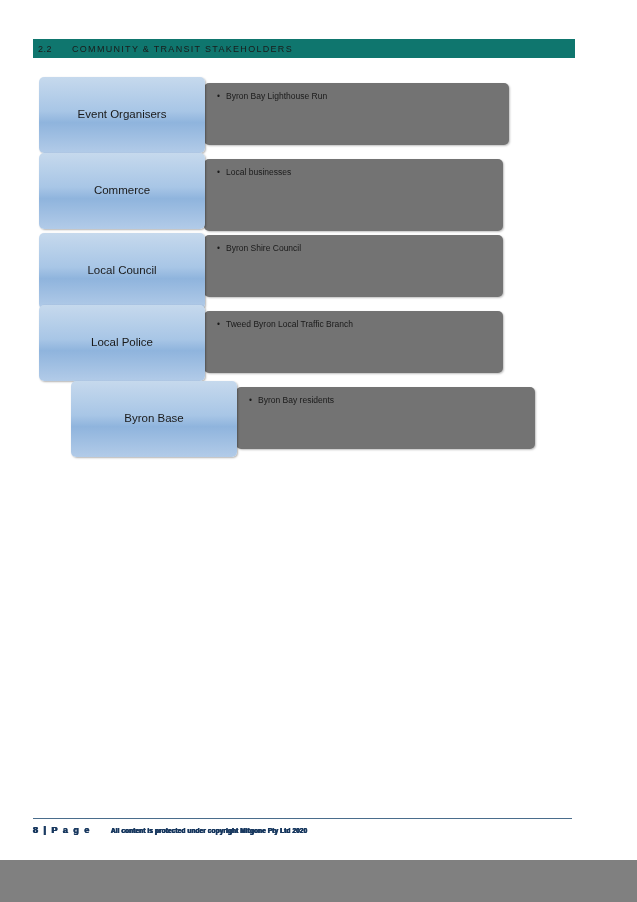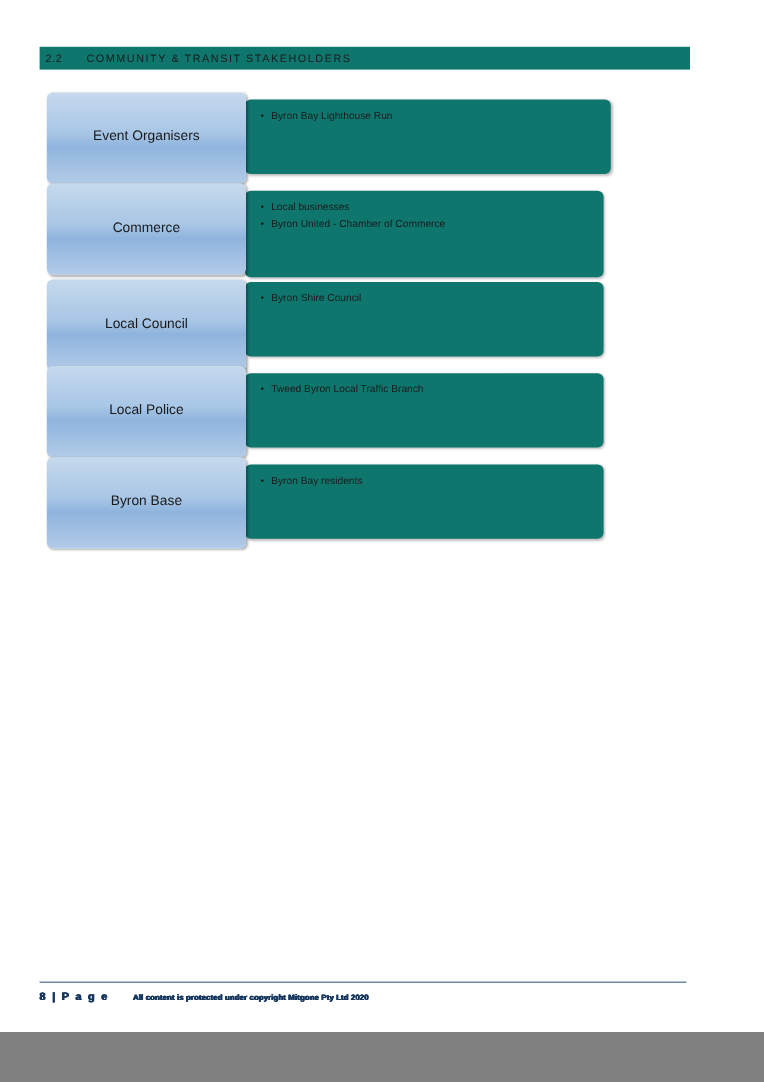--- a/index.html
+++ b/index.html
@@ -50,21 +50,21 @@
     width: 470px;
   }
   .row {
     position: relative;
     margin-bottom: 0;
   }
   .right-box {
     position: absolute;
     left: 165px;
     top: 0;
-    background: #0f766e;
+    background: #737373;
     border-radius: 5px;
     box-shadow: 1px 1px 2px rgba(0,0,0,0.25);
     box-sizing: border-box;
     padding: 6px 10px 6px 22px;
   }
   .left-box {
     position: absolute;
     left: 0;
     top: 0;
     width: 166px;
@@ -143,21 +143,20 @@
         <div class="bullet-line">Byron Bay Lighthouse Run</div>
       </div>
       <div class="left-box" style="top:0; height:76px;">
         <span class="left-label">Event Organisers</span>
       </div>
     </div>
 
     <div class="row" style="height:76px;">
       <div class="right-box" style="top:6px; width:299px; height:72px;">
         <div class="bullet-line">Local businesses</div>
-        <div class="bullet-line">Byron United - Chamber of Commerce</div>
       </div>
       <div class="left-box" style="top:0; height:76px;">
         <span class="left-label">Commerce</span>
       </div>
     </div>
 
     <div class="row" style="height:76px;">
       <div class="right-box" style="top:6px; width:299px; height:62px;">
         <div class="bullet-line">Byron Shire Council</div>
       </div>
@@ -168,21 +167,21 @@
 
     <div class="row" style="height:76px;">
       <div class="right-box" style="top:6px; width:299px; height:62px;">
         <div class="bullet-line">Tweed Byron Local Traffic Branch</div>
       </div>
       <div class="left-box" style="top:0; height:76px;">
         <span class="left-label">Local Police</span>
       </div>
     </div>
 
-    <div class="row" style="height:76px;">
+    <div class="row" style="height:76px;margin-left:32px;">
       <div class="right-box" style="top:6px; width:299px; height:62px;">
         <div class="bullet-line">Byron Bay residents</div>
       </div>
       <div class="left-box" style="top:0; height:76px;">
         <span class="left-label">Byron Base</span>
       </div>
     </div>
 
   </div>
 

